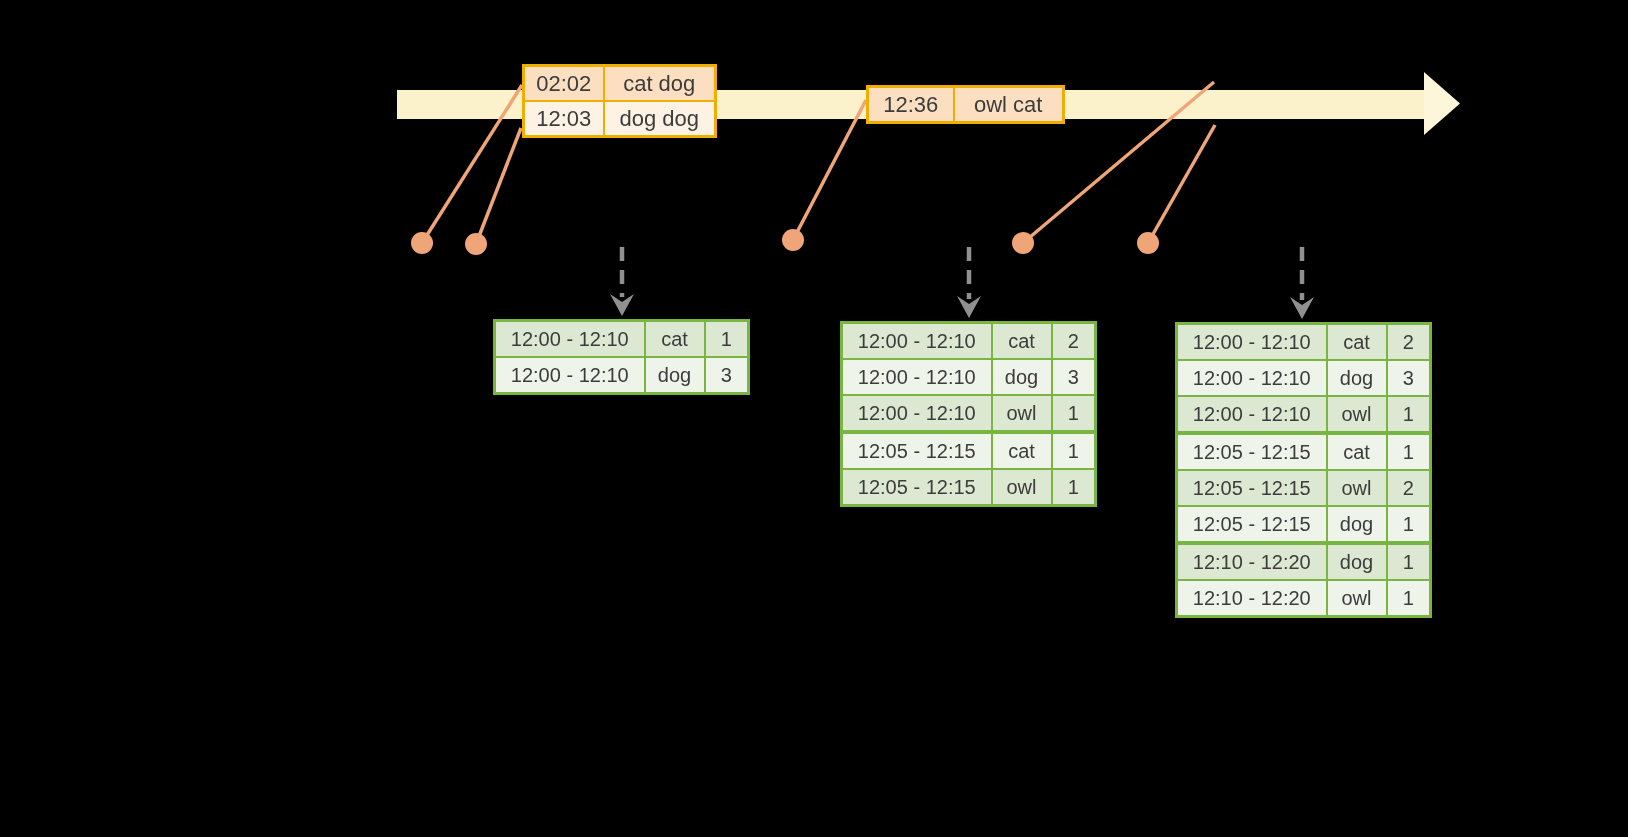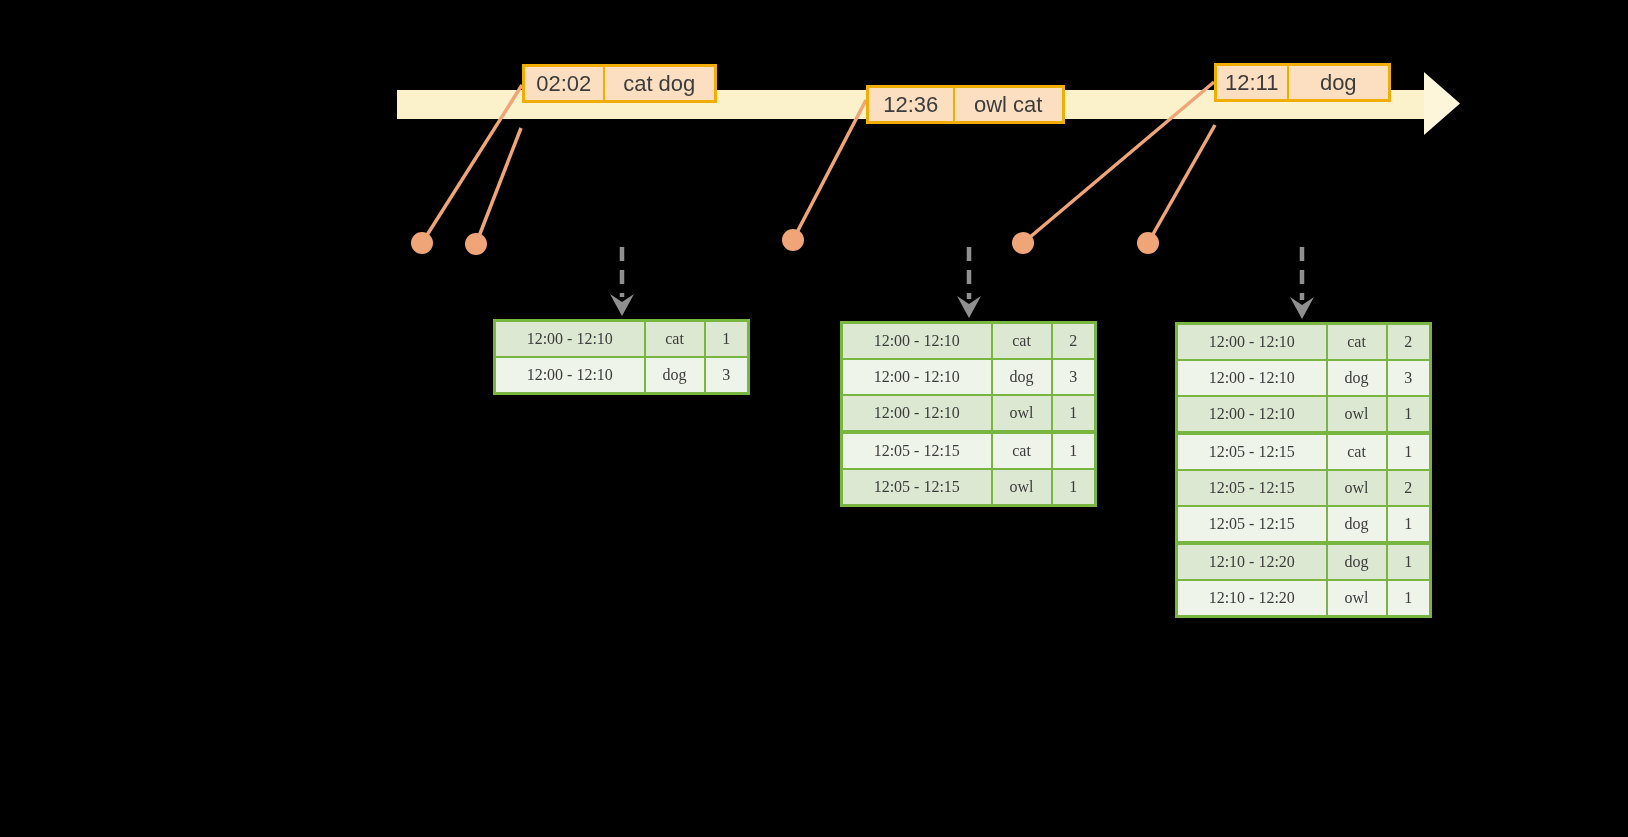--- a/index.html
+++ b/index.html
@@ -24,21 +24,21 @@
     overflow:hidden;white-space:nowrap;
     padding:0 4px;
   }
   
   .etable table{border:3px solid var(--event_border);}
   .etable td{border:2px solid var(--event_border);height:33px;font-size:22px;}
   .etable tr.dark td{background:var(--event_row_dark);}
   .etable tr.light td{background:var(--event_row_light);}
   
   .rtable table{border:3px solid var(--result_border);}
-  .rtable td{border:2px solid var(--result_border);height:34px;font-size:16px;font-family:Liberation Serif, serif;}
+  .rtable td{border:2px solid var(--result_border);height:34px;font-size:20px;}
   .rtable tr.dark td{background:var(--result_row_dark);}
   .rtable tr.light td{background:var(--result_row_light);}
   .rtable tr.group-end td{border-bottom:4px solid var(--result_border);}
 </style>
 </head>
 <body>
 
 <svg id="diagram-svg" width="1628" height="837" viewBox="0 0 1628 837">
 
   <rect class="bar" x="397" y="90" width="1028" height="29"></rect>
@@ -67,20 +67,24 @@
   <table>
     <colgroup>
         <col style="width:80px">
         <col style="width:112px">
       </colgroup>
     <tbody>
         <tr class="dark">
       <td>02:02</td>
       <td>cat dog</td>
     </tr>
+    <tr class="light">
+      <td>12:03</td>
+      <td>dog dog</td>
+    </tr>
   </tbody>
     </table>
 </div>
 
 <div class="tbl etable" style="left:866px;top:85px;">
   <table>
     <colgroup>
         <col style="width:86px">
         <col style="width:110px">
       </colgroup>
@@ -93,24 +97,20 @@
     </table>
 </div>
 
 <div class="tbl etable" style="left:1214px;top:63px;">
   <table>
     <colgroup>
         <col style="width:72px">
         <col style="width:102px">
       </colgroup>
     <tbody>
-        <tr class="dark">
-      <td>12:11</td>
-      <td>dog</td>
-    </tr>
   </tbody>
     </table>
 </div>
 
 <div class="tbl rtable" style="left:493px;top:319px;">
   <table>
     <colgroup>
         <col style="width:150px">
         <col style="width:60px">
         <col style="width:44px">

